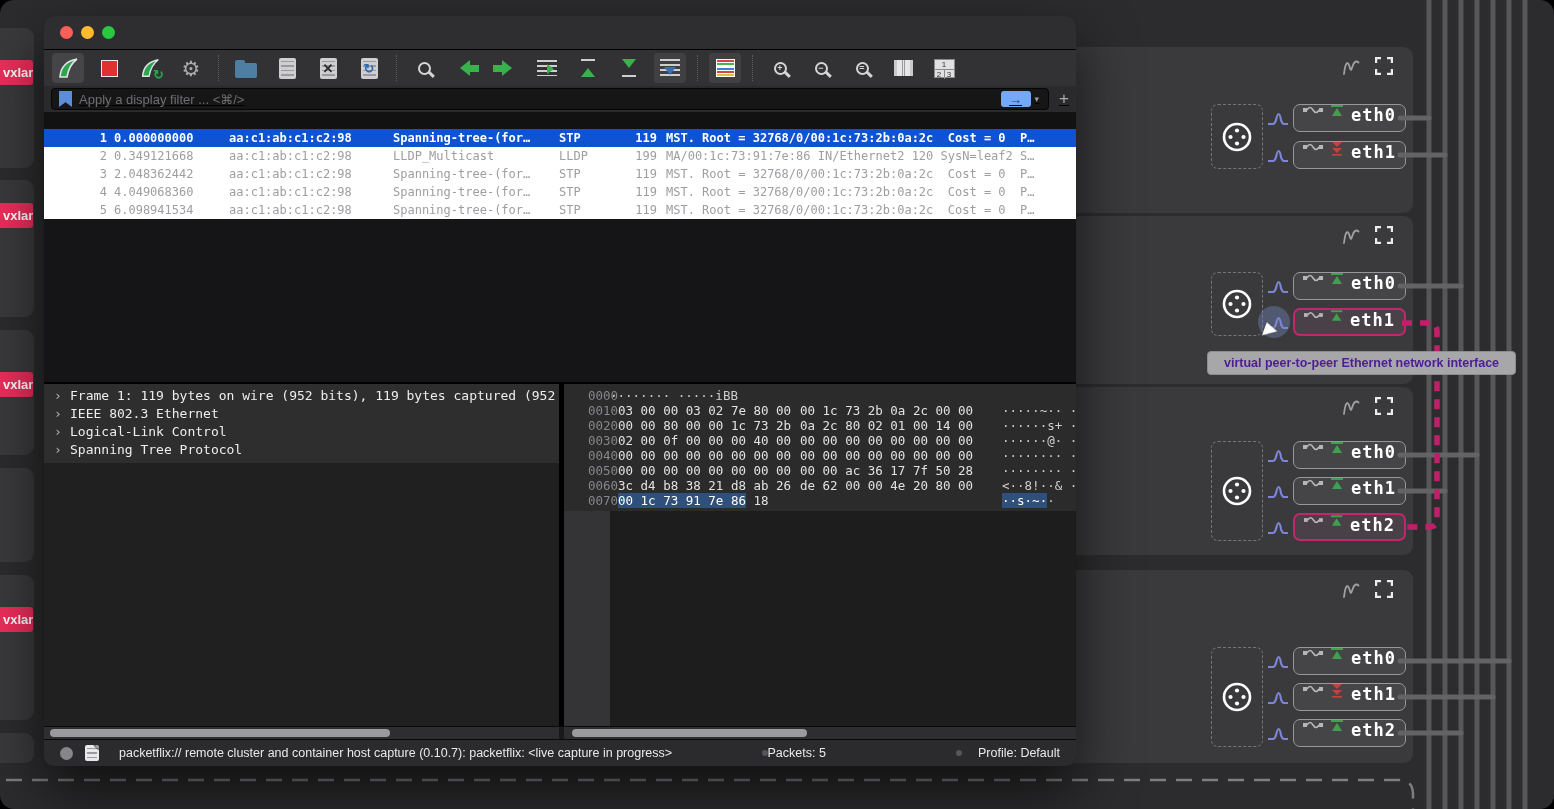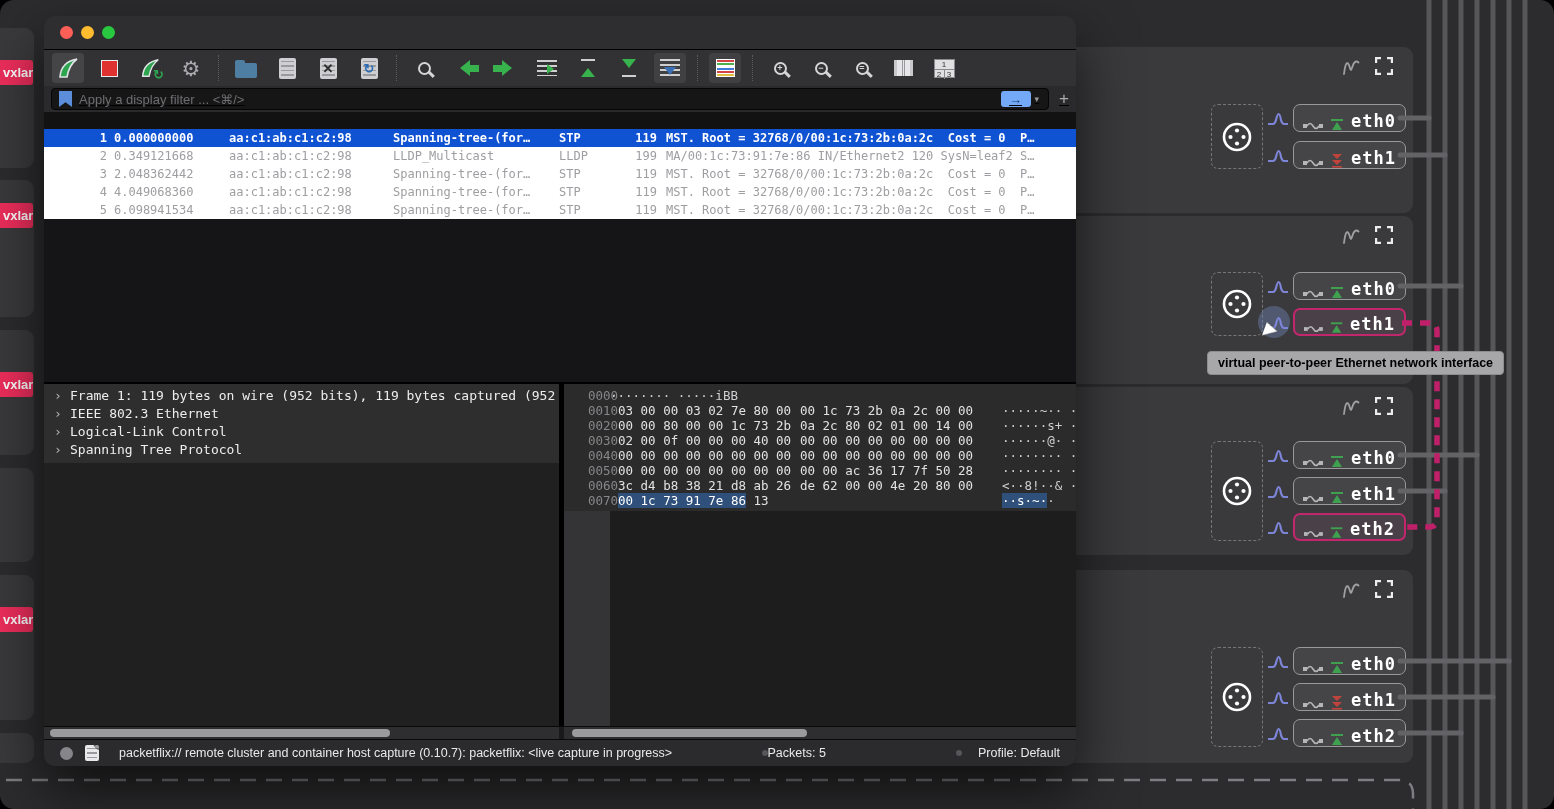--- a/index.html
+++ b/index.html
@@ -20,26 +20,26 @@
   .panel-fullscreen { position:absolute; right:20px; top:10px; width:18px; height:18px; }
   .dashbox { position:absolute; left:151px; width:52px; border:1.5px dashed #8b8b8e; border-radius:7px; opacity:.75; }
   .node-circle { position:absolute; left:160px; width:34px; height:34px; }
   .ifrow-wave { position:absolute; left:207px; width:22px; height:14px; }
   .hover-ring { position:absolute; left:198px; width:32px; height:32px; border-radius:50%;
     background:rgba(108,128,176,0.45); }
   .cursor-arrow { position:absolute; width:0; height:0; border-top:5px solid transparent;
     border-bottom:9px solid transparent; border-left:13px solid #fff; transform:rotate(20deg);
     filter:drop-shadow(0 0 1px #333); }
   .chip { position:absolute; left:233px; width:113px; height:28px; background:#454547;
-    border:1.5px solid #98989b; border-radius:7px; display:flex; align-items:flex-end; gap:7px;
+    border:1.5px solid #98989b; border-radius:7px; display:flex; align-items:flex-start; gap:7px;
     padding:0 9px; }
   .chip.hl { border:2px solid #c2266d; background:#4a4148; }
   .chip-label { color:#fff; font-family:"DejaVu Sans Mono", monospace; font-weight:bold; font-size:17px; letter-spacing:1px; }
-  .tooltip { position:absolute; left:1207px; top:351px; z-index:6; background:#a7a7aa; color:#000000;
-    font-size:12.5px; font-weight:600; padding:4px 10px; border-radius:4px; border:1px solid #8d8d90;
+  .tooltip { position:absolute; left:1207px; top:351px; z-index:6; background:#a7a7aa; color:#4c1d95;
+    font-size:12.5px; font-weight:600; padding:4px 16px; border-radius:4px; border:1px solid #8d8d90;
     white-space:nowrap; }
 
   
   .ws { position:absolute; left:44px; top:16px; width:1032px; height:750px; z-index:10;
     background:#1c1c1c; border-radius:10px; overflow:hidden; box-shadow:0 25px 60px rgba(0,0,0,.65);
     display:flex; flex-direction:column; }
   .titlebar { height:34px; background:#2e2e30; border-bottom:1px solid #000; position:relative;
     display:flex; align-items:center; justify-content:center; flex:none; }
   .tl-group { position:absolute; left:16px; top:10px; display:flex; gap:8px; }
   .tl { width:13px; height:13px; border-radius:50%; }
@@ -634,21 +634,21 @@
       <div class="hpane">
         <div class="offset-strip"></div>
         <div class="hexblock">
           <div class="hxrow"><span class="off">0000</span><span class="asc">········ ·····iBB</span></div>
           <div class="hxrow"><span class="off">0010</span><span class="hx"><span class="g1">03 00 00 03 02 7e 80 00</span><span>00 1c 73 2b 0a 2c 00 00</span></span><span class="asc">·····~·· ··s+·,··</span></div>
           <div class="hxrow"><span class="off">0020</span><span class="hx"><span class="g1">00 00 80 00 00 1c 73 2b</span><span>0a 2c 80 02 01 00 14 00</span></span><span class="asc">······s+ ·,······</span></div>
           <div class="hxrow"><span class="off">0030</span><span class="hx"><span class="g1">02 00 0f 00 00 00 40 00</span><span>00 00 00 00 00 00 00 00</span></span><span class="asc">······@· ········</span></div>
           <div class="hxrow"><span class="off">0040</span><span class="hx"><span class="g1">00 00 00 00 00 00 00 00</span><span>00 00 00 00 00 00 00 00</span></span><span class="asc">········ ········</span></div>
           <div class="hxrow"><span class="off">0050</span><span class="hx"><span class="g1">00 00 00 00 00 00 00 00</span><span>00 00 ac 36 17 7f 50 28</span></span><span class="asc">········ ···6··P(</span></div>
           <div class="hxrow"><span class="off">0060</span><span class="hx"><span class="g1">3c d4 b8 38 21 d8 ab 26</span><span>de 62 00 00 4e 20 80 00</span></span><span class="asc">&lt;··8!··&amp; ·b··N ··</span></div>
-          <div class="hxrow"><span class="off">0070</span><span class="hx"><span class="hlsel">00 1c 73 91 7e 86</span><span> 13</span></span><span class="asc"><span class="hlsel">··s·~·</span><span>·</span></span></div>
+          <div class="hxrow"><span class="off">0070</span><span class="hx"><span class="hlsel">00 1c 73 91 7e 86</span><span> 18</span></span><span class="asc"><span class="hlsel">··s·~·</span><span>·</span></span></div>
         </div>
       </div>
     </div>
 
     <div class="scrollrow">
       <div class="strack l">
           <div class="thumb" style="left:6px;width:340px"></div>
         </div>
       <div class="scorner"></div>
       <div class="strack r">

